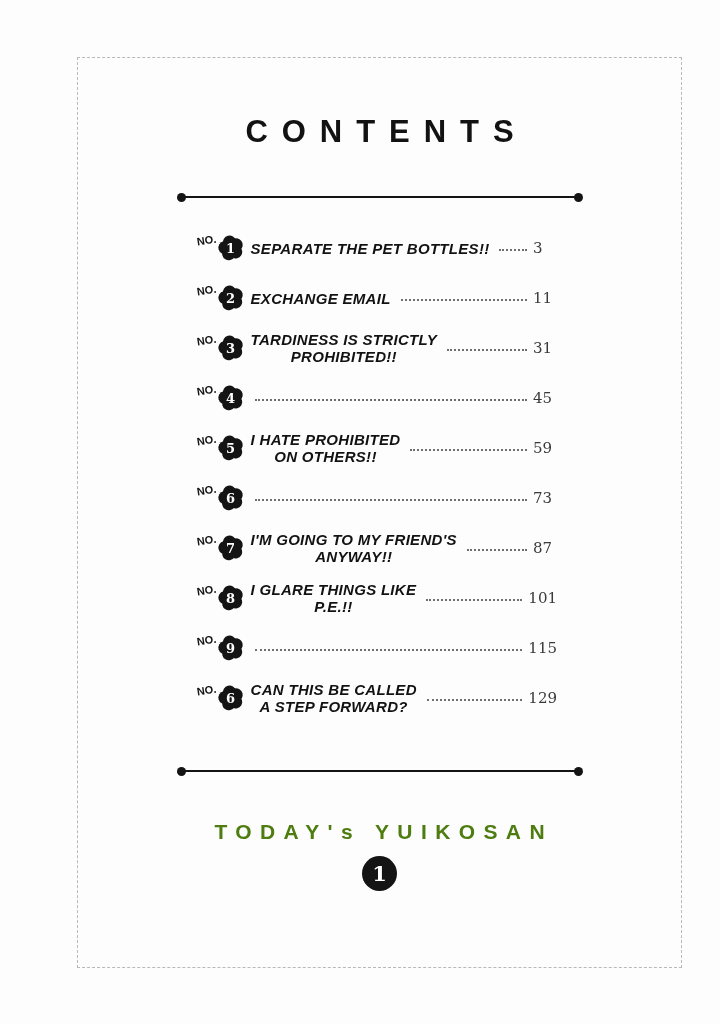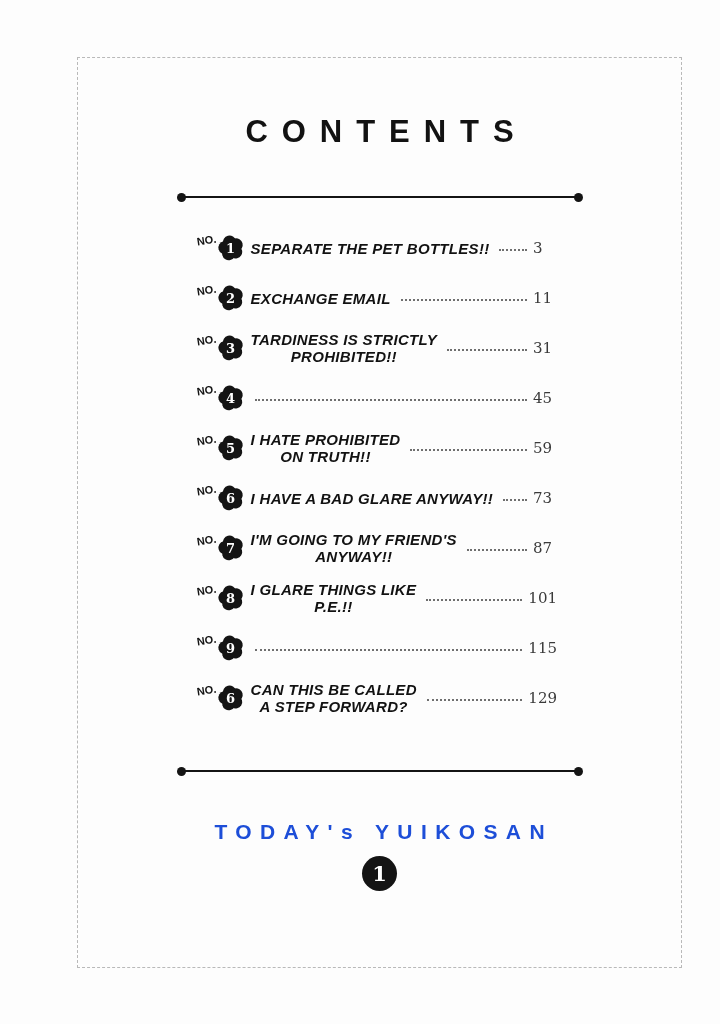--- a/index.html
+++ b/index.html
@@ -126,21 +126,21 @@
     text-align: left;
   }
   .rule-bottom { margin-top: 54px; }
   .series-title {
     margin-top: 48px;
     text-align: center;
     font-size: 21px;
     font-weight: 700;
     letter-spacing: 0.40em;
     text-indent: 0.40em;
-    color: #1d4ed8;
+    color: #4d7c0f;
   }
   .volume {
     margin: 12px auto 0;
     width: 35px; height: 35px;
     border-radius: 50%;
     background: #141414;
     color: #ffffff;
     display: flex;
     align-items: center;
     justify-content: center;
@@ -246,39 +246,35 @@
           <span class="no">NO.</span>
           <span class="badge">
             <svg viewBox="0 0 40 40">
                 <use href="#blob"></use>
               </svg>
             <span class="badge-num">5</span>
           </span>
         </span>
         <span class="etitle">
           <span>I HATE PROHIBITED</span>
-          <span>ON TRUTH!!</span>
+          <span>ON OTHERS!!</span>
         </span>
         <span class="leader"></span>
         <span class="pagenum">59</span>
       </div>
 
       <div class="entry">
         <span class="numgrp">
           <span class="no">NO.</span>
           <span class="badge">
             <svg viewBox="0 0 40 40">
                 <use href="#blob"></use>
               </svg>
             <span class="badge-num">6</span>
           </span>
-        </span>
-        <span class="etitle">
-          <span>I HAVE A BAD GLARE ANYWAY!!</span>
-          <span></span>
         </span>
         <span class="leader"></span>
         <span class="pagenum">73</span>
       </div>
 
       <div class="entry">
         <span class="numgrp">
           <span class="no">NO.</span>
           <span class="badge">
             <svg viewBox="0 0 40 40">

